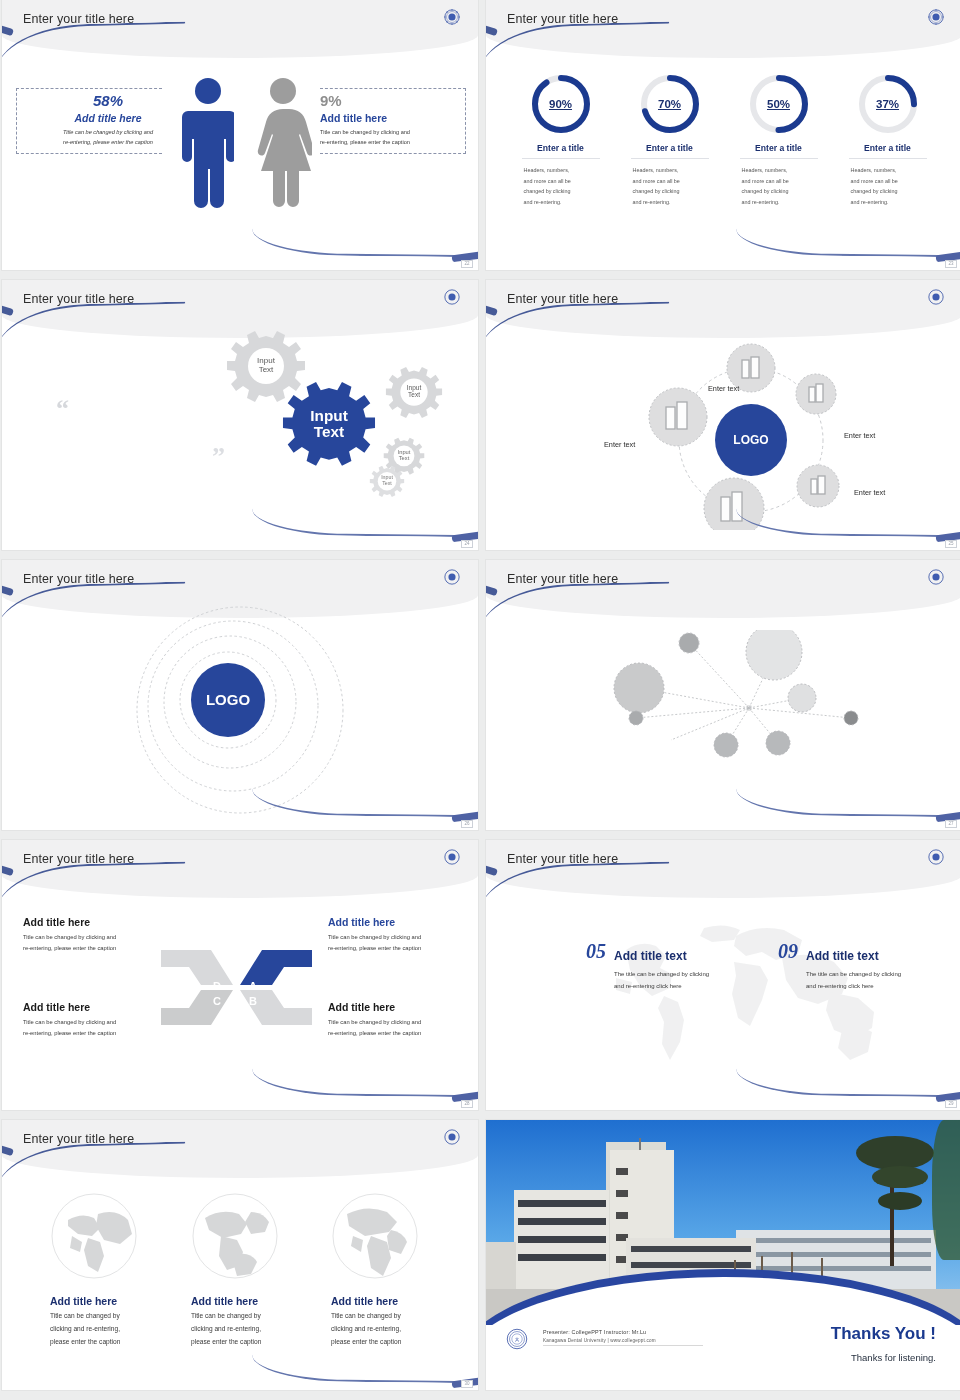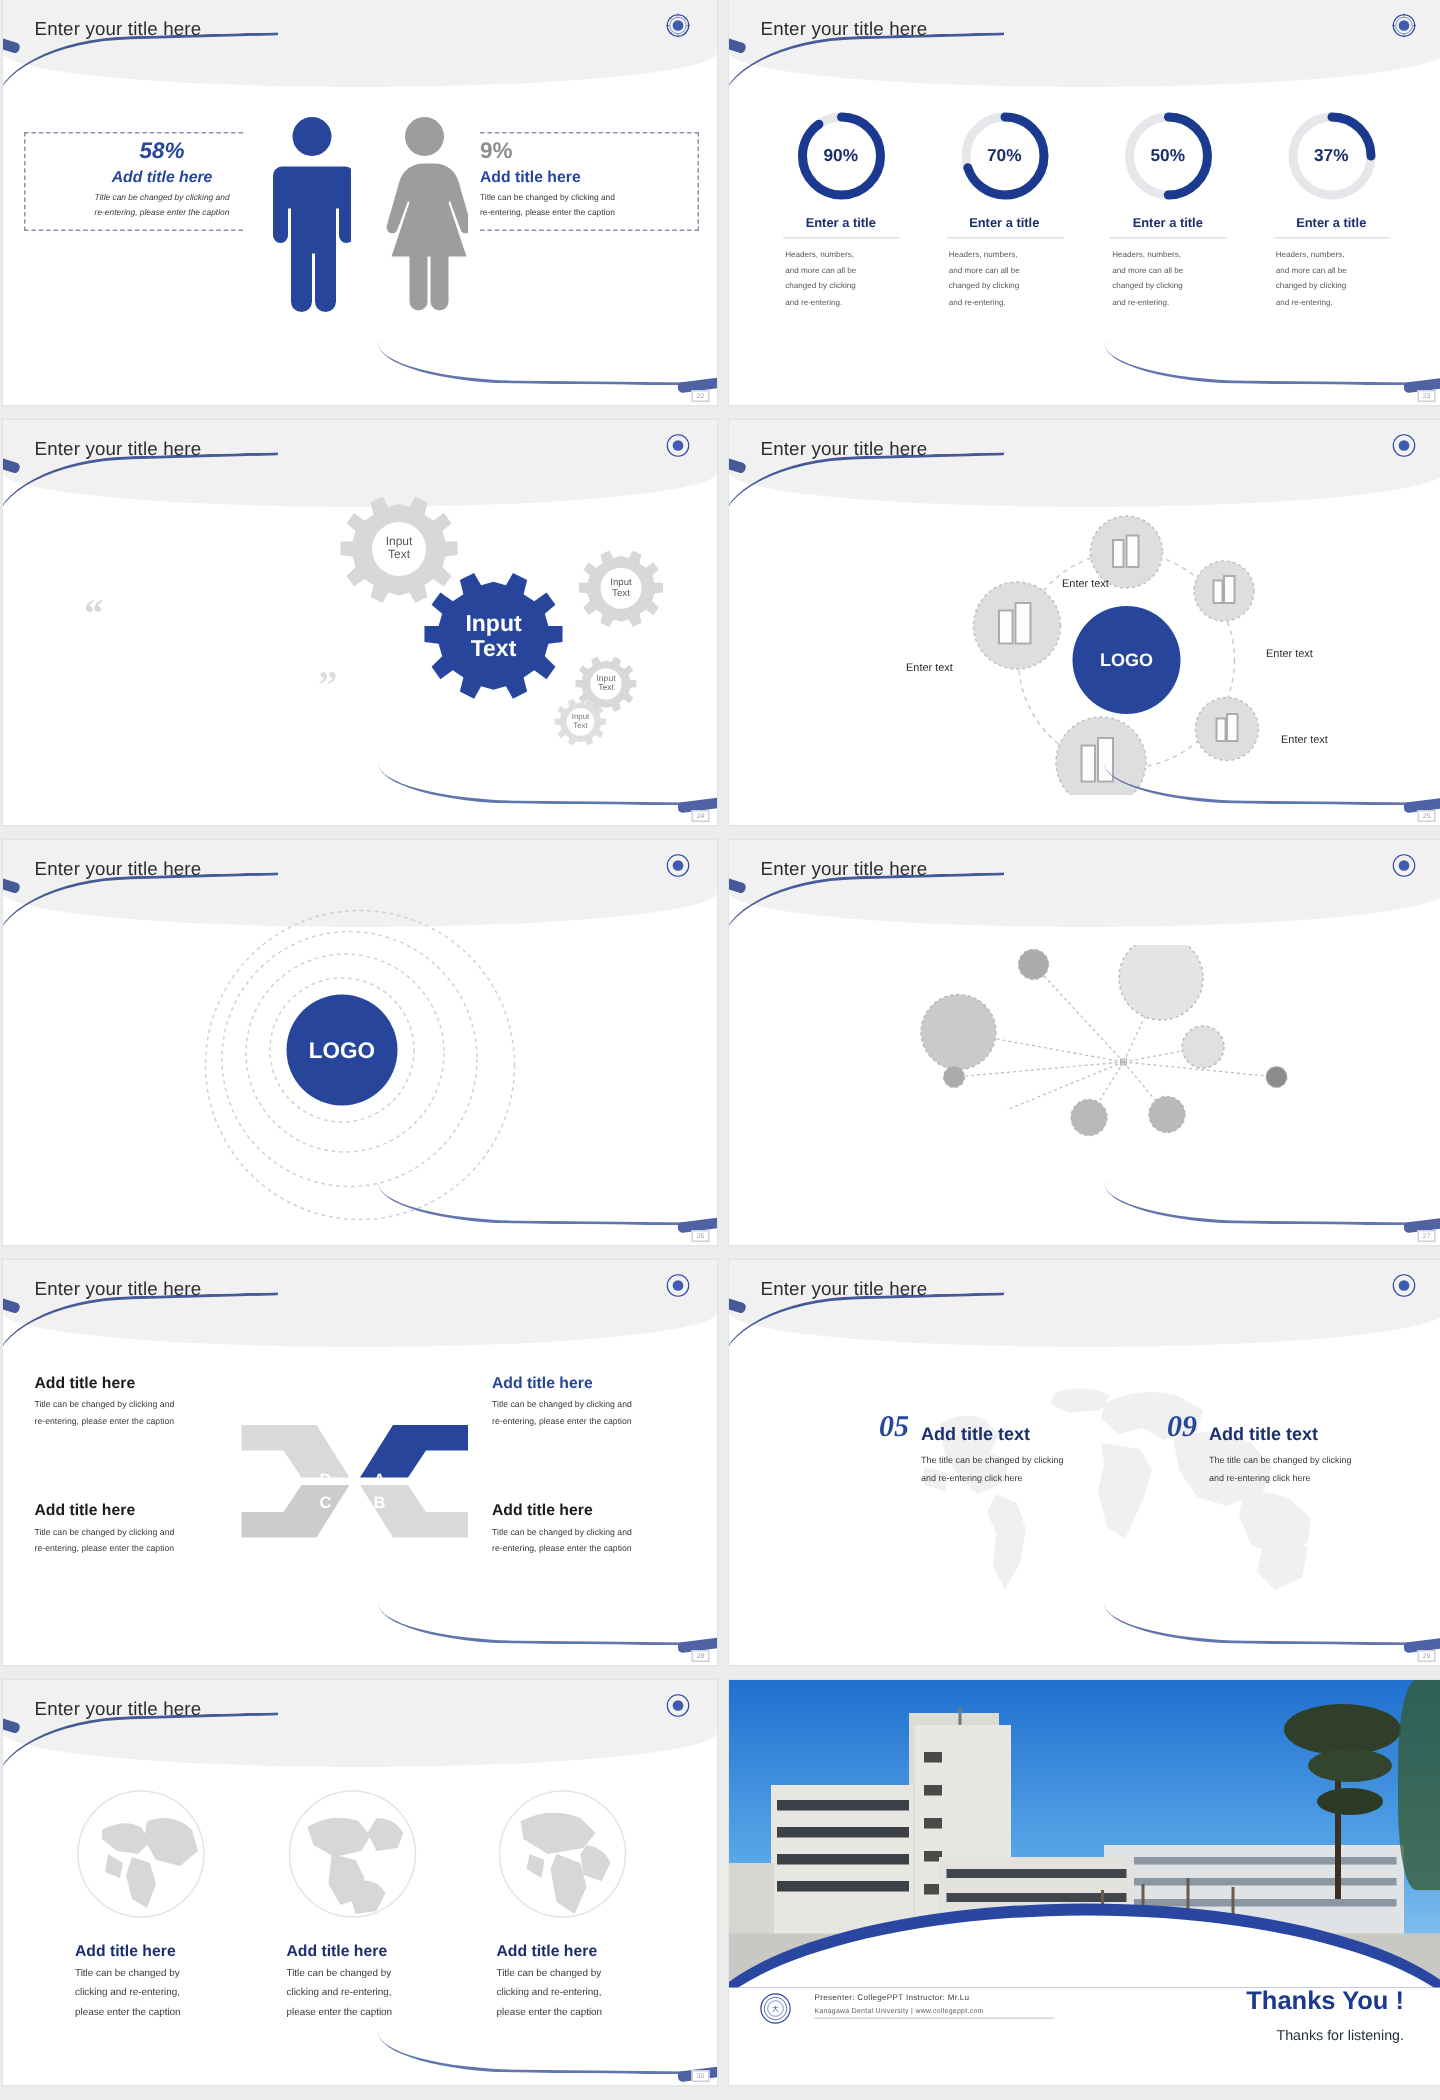--- a/index.html
+++ b/index.html
@@ -78,21 +78,21 @@
   .dashbox { position:absolute; border:1px dashed #8b93ab; }
   .figure { position:absolute; }
 
   
   .donuts { position:absolute; inset:0; display:flex; justify-content:center; gap:31px; padding-top:14px;}
   .donut-col { width:78px; text-align:center; }
   .donut { width:64px; height:64px; margin:0 auto; position:relative; }
   .donut svg { display:block; }
   .donut .val {
     position:absolute; inset:0; display:flex; align-items:center; justify-content:center;
-    font-size:11.5px; font-weight:bold; color:#1b2f6e;
+    font-size:11.5px; font-weight:bold; color:#1b2f6e;text-decoration:underline;
   }
   .donut-title { font-size:8.6px; font-weight:bold; color:#1b2f6e; margin-top:7px;
     padding-bottom:5px; border-bottom:1px solid #dfe1e6; }
   .donut-body { font-size:5.4px; color:#585858; line-height:1.95; margin-top:6px; text-align:left; padding-left:2px;}
 
   
   .quote-mark { color:#d6d8dc; font-size:26px; font-weight:bold; line-height:.7; font-family:"Liberation Serif", serif;}
   .gears-text { position:absolute; left:82px; top:58px; width:128px; font-size:7.4px; color:#4a4a4a; line-height:2.1; }
 
   

